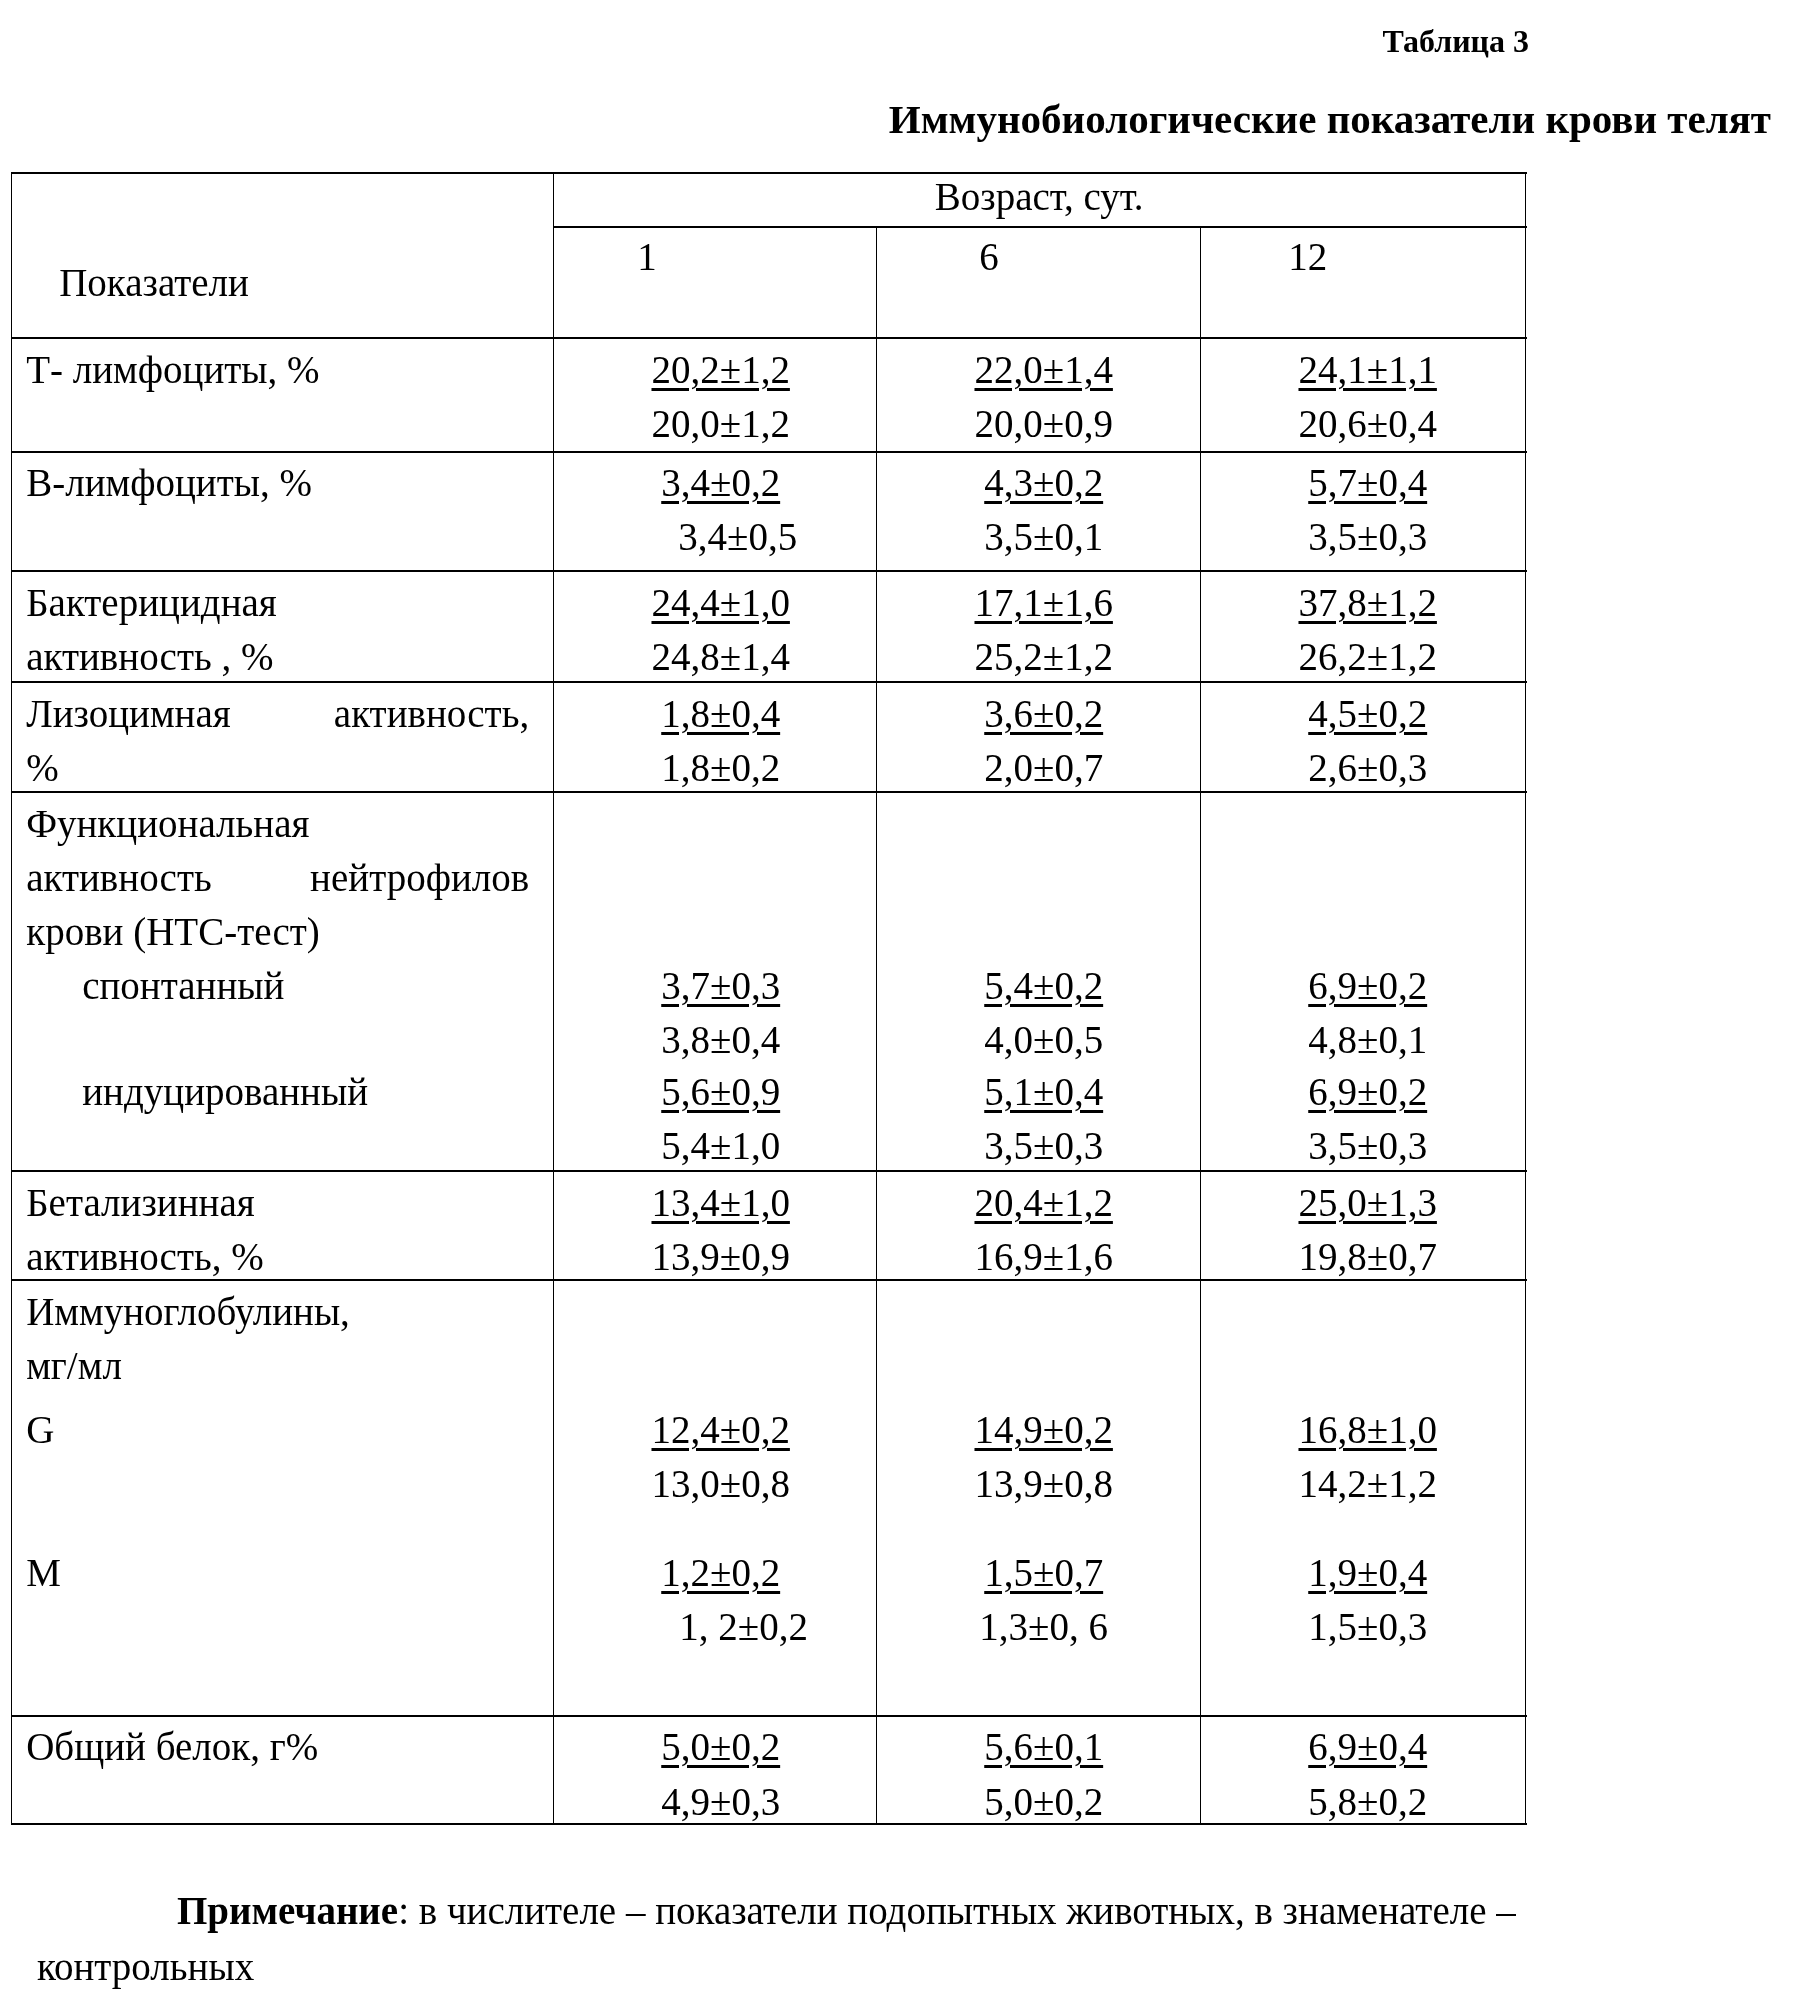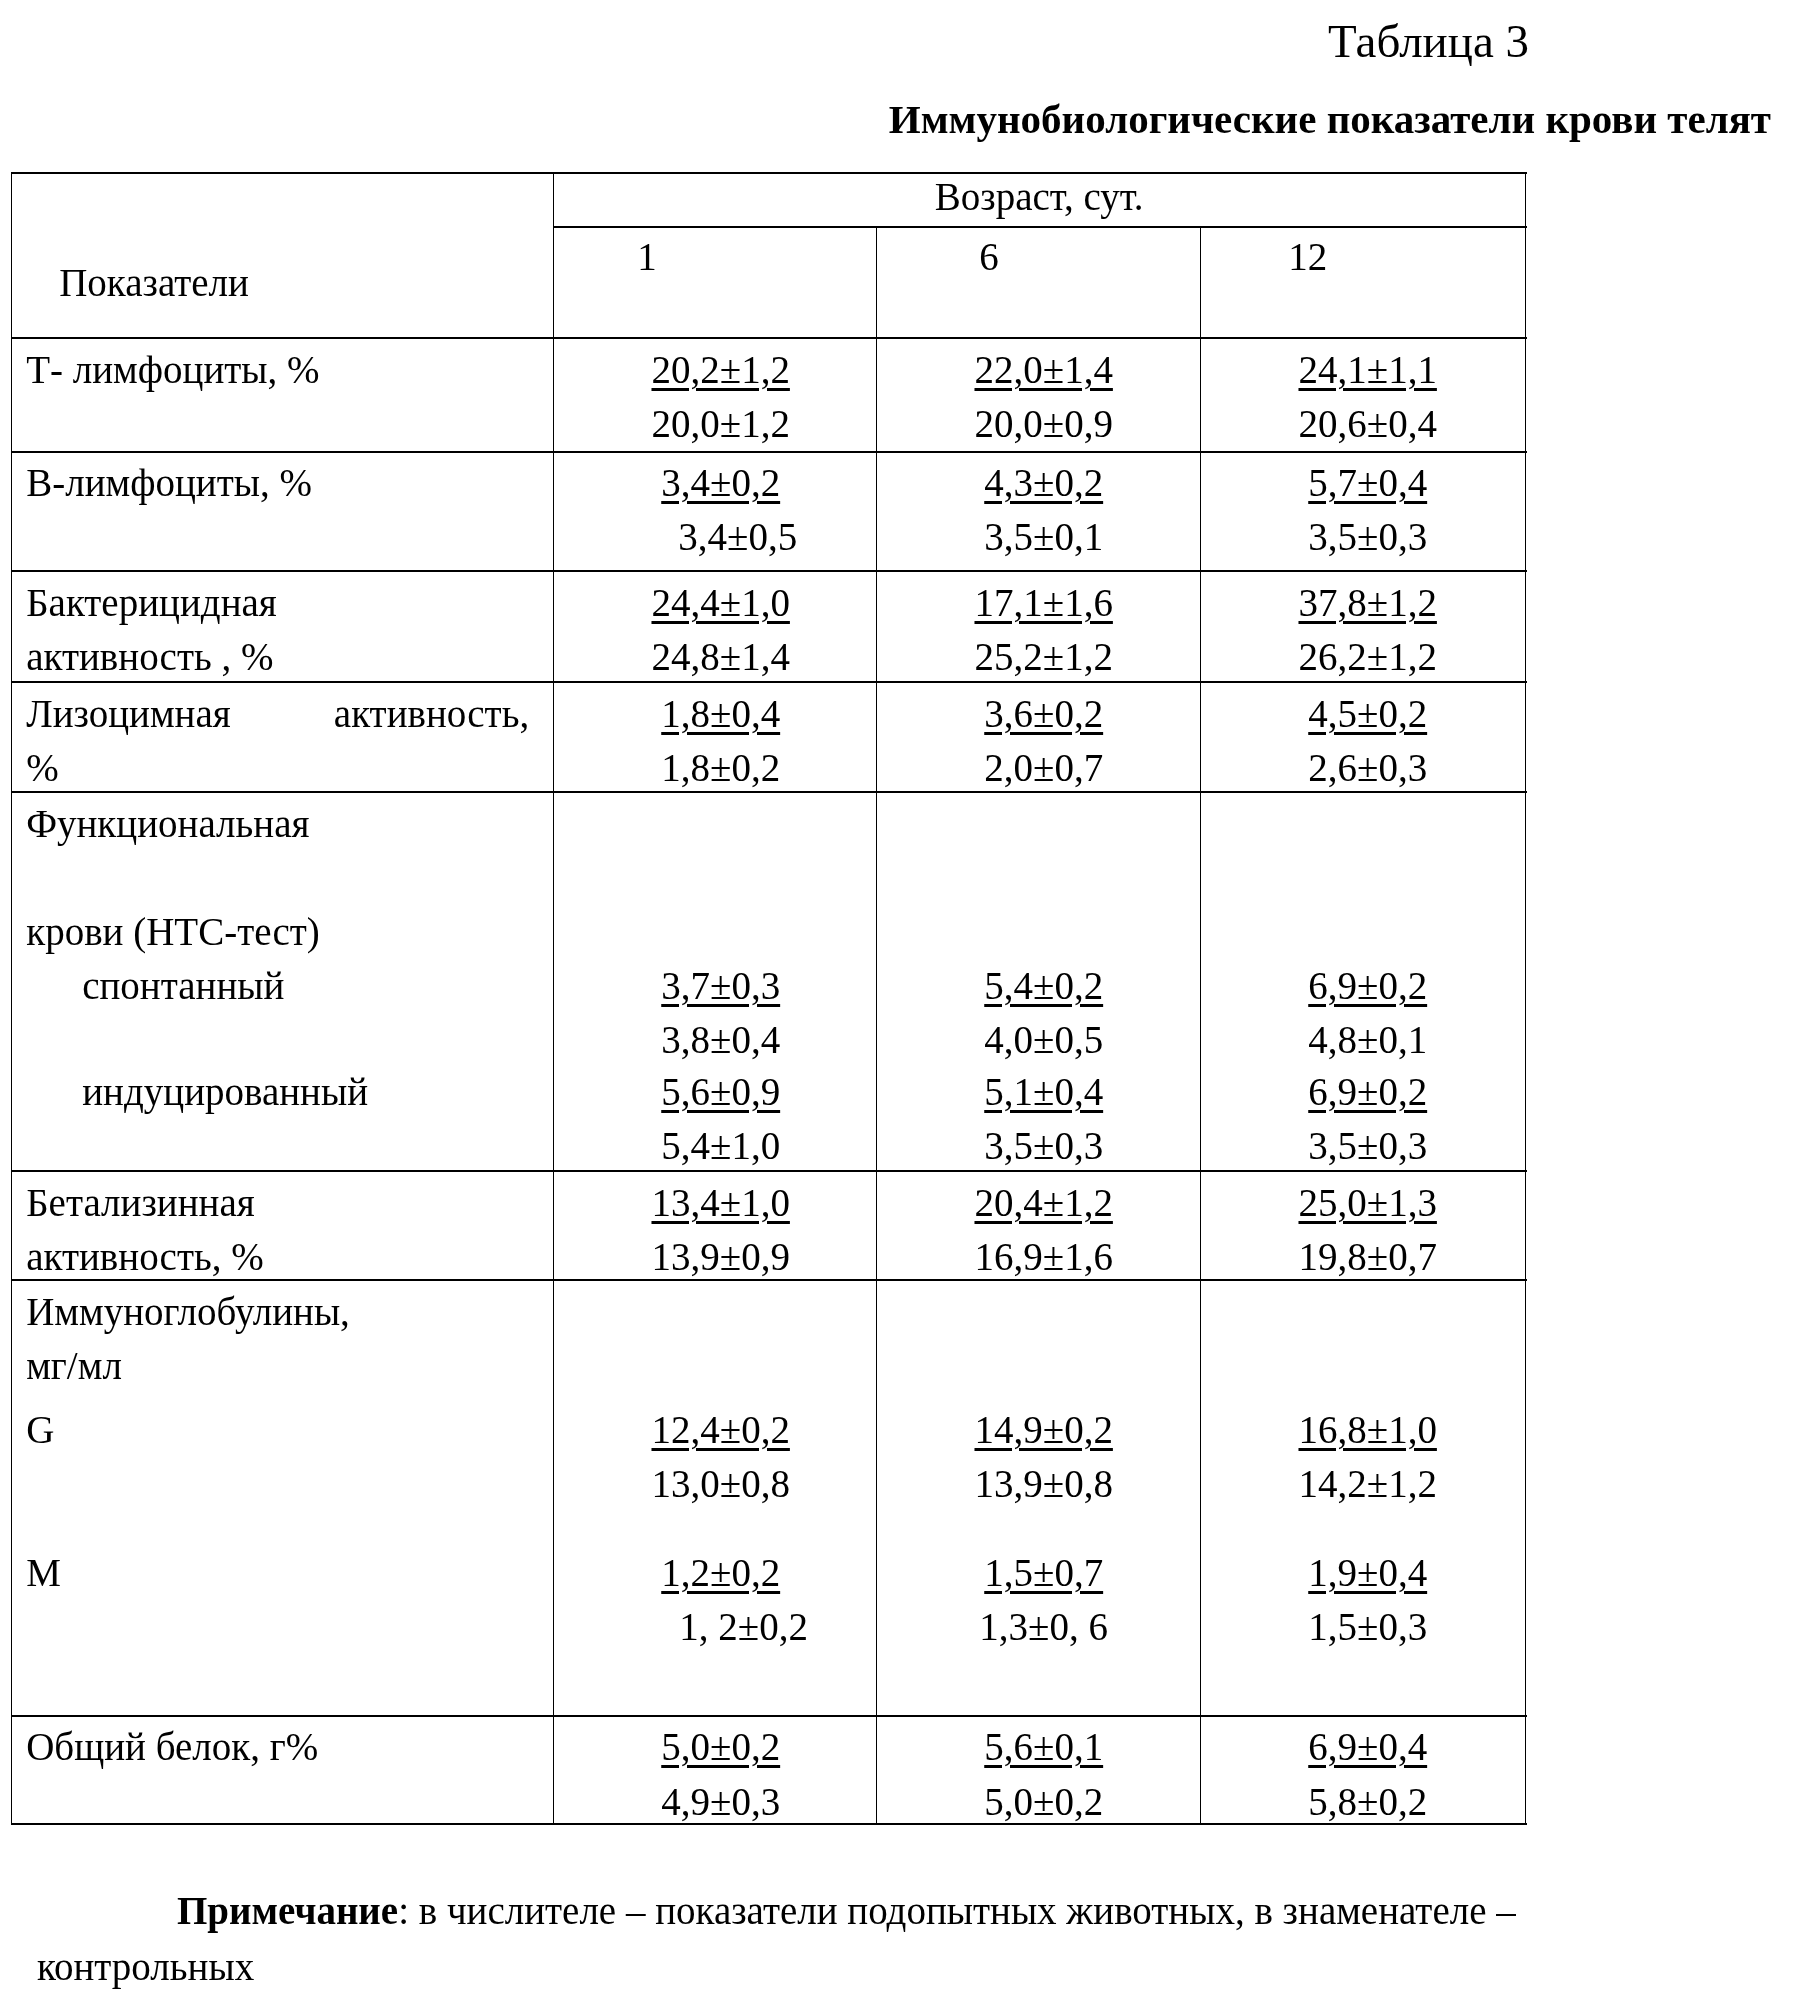--- a/index.html
+++ b/index.html
@@ -1,21 +1,21 @@
 <!DOCTYPE html>
 <html style="font-size:15px"><head>
   <meta charset="utf-8">
   <style>
     html, body { margin: 0; padding: 0; background: #ffffff; }
     body {
       width: 1816px; height: 2006px; position: relative; overflow: hidden;
       font-family: "Liberation Serif", "DejaVu Serif", serif; color: #000;
     }
     .abs { position: absolute; }
-    #table-label { right: 287px; top: 13px; font-size: 47px; line-height: 56px; }
+    #table-label { right: 287px; top: 13px; font-size: 32px; line-height: 56px; font-weight: bold; }
     #table-title { left: 0; width: 1771px; text-align: right; top: 93px; font-size: 41px; font-weight: bold; line-height: 52px; }
     #table { left: 11.2px; top: 172px; width: 1516px; height: 1653px; }
     .hline { position: absolute; height: 0; border-top: 2.8px solid #000; }
     .vline { position: absolute; width: 0; border-left: 1.9px solid #000; }
     .cell-text { position: absolute; font-size: 39px; line-height: 54px; white-space: nowrap; }
     .val { position: absolute; font-size: 39px; line-height: 54px; white-space: nowrap; text-align: center; width: 317px; }
     .val.num { text-decoration: underline; text-decoration-thickness: 2.8px; text-underline-offset: 4.7px; }
     .label { position: absolute; font-size: 39px; line-height: 54px; white-space: nowrap; }
     #note { left: 37px; top: 1883px; width: 1771px; font-size: 39px; line-height: 56px; }
     #note .lead { padding-left: 140px; }
@@ -73,20 +73,21 @@
     <div class="val" style="left: 1198px; top: 458px;">26,2±1,2</div>
     <div class="label" style="left: 15px; top: 515px; width: 503px; text-align: justify; text-align-last: justify;">Лизоцимная активность,</div>
     <div class="label" style="left: 15px; top: 569px;">%</div>
     <div class="val num" style="left: 551px; top: 515px;">1,8±0,4</div>
     <div class="val" style="left: 551px; top: 569px;">1,8±0,2</div>
     <div class="val num" style="left: 874px; top: 515px;">3,6±0,2</div>
     <div class="val" style="left: 874px; top: 569px;">2,0±0,7</div>
     <div class="val num" style="left: 1198px; top: 515px;">4,5±0,2</div>
     <div class="val" style="left: 1198px; top: 569px;">2,6±0,3</div>
     <div class="label" style="left: 15px; top: 625px; width: 503px; text-align: justify; text-align-last: justify;">Функциональная</div>
+    <div class="label" style="left: 15px; top: 679px; width: 503px; text-align: justify; text-align-last: justify;">активность нейтрофилов</div>
     <div class="label" style="left: 15px; top: 733px;">крови (НТС-тест)</div>
     <div class="label" style="left: 71px; top: 787px;">спонтанный</div>
     <div class="val num" style="left: 551px; top: 787px;">3,7±0,3</div>
     <div class="val" style="left: 551px; top: 841px;">3,8±0,4</div>
     <div class="val num" style="left: 874px; top: 787px;">5,4±0,2</div>
     <div class="val" style="left: 874px; top: 841px;">4,0±0,5</div>
     <div class="val num" style="left: 1198px; top: 787px;">6,9±0,2</div>
     <div class="val" style="left: 1198px; top: 841px;">4,8±0,1</div>
     <div class="label" style="left: 71px; top: 893px;">индуцированный</div>
     <div class="val num" style="left: 551px; top: 893px;">5,6±0,9</div>

